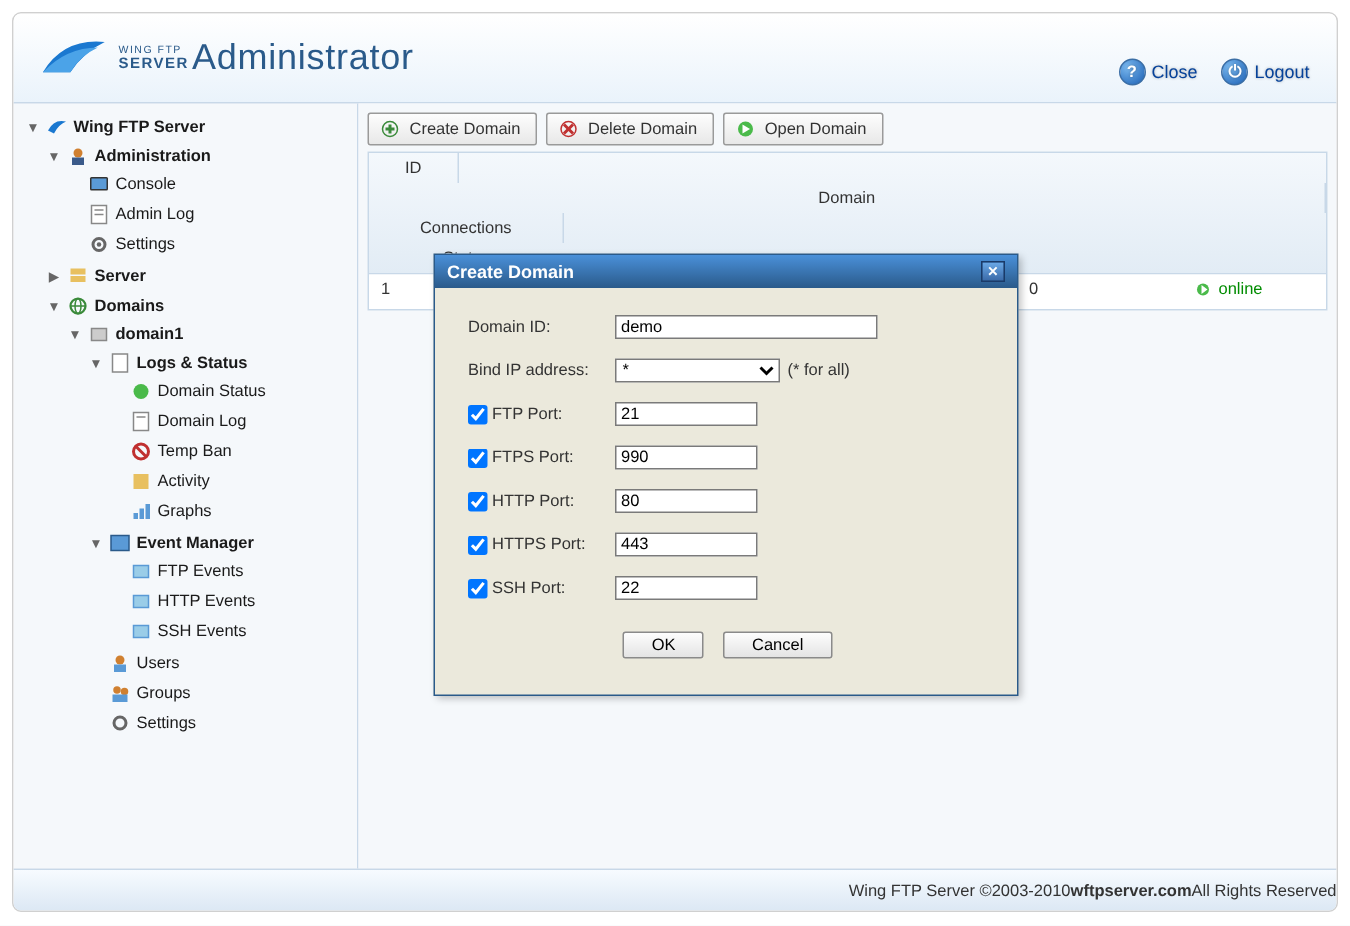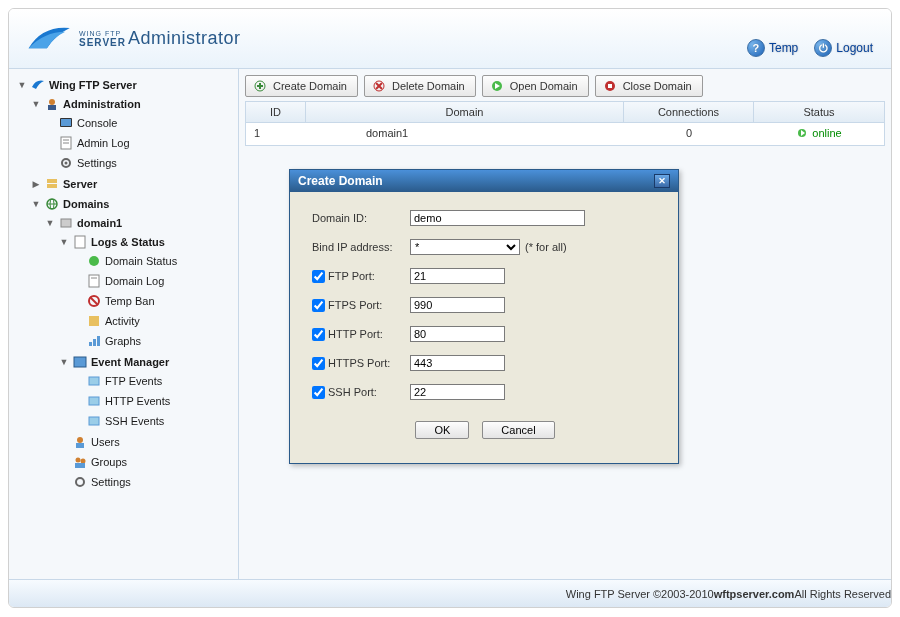--- a/index.html
+++ b/index.html
@@ -32,21 +32,21 @@
 }
 .logo {
   display: flex;
   align-items: center;
 }
 .logo-icon {
   width: 55px;
   height: 40px;
 }
 .logo-text {
-  font-size: 18px;
+  font-size: 24px;
   color: #2a5a8a;
   font-family: Arial, sans-serif;
   letter-spacing: 0.5px;
   margin-left: 2px;
 }
 .header-right {
   position: absolute;
   right: 18px;
   top: 30px;
   display: flex;
@@ -136,20 +136,21 @@
   display:inline-flex;align-items:center;justify-content:center;
 }
 .grid {
   border: 1px solid #c8d8e8;
   background: #fff;
 }
 .grid-head {
   display: flex;
   background: linear-gradient(to bottom, #f4f8fc, #e2ecf5);
   border-bottom: 1px solid #c8d8e8;
+  flex-direction: column;
 }
 .grid-head > div {
   padding: 4px 8px;
   text-align: center;
   color: #333;
   border-right: 1px solid #c8d8e8;
 }
 .grid-head > div:last-child { border-right: none; }
 .grid-row {
   display: flex;
@@ -264,21 +265,21 @@
       </svg>
       <div>
         <div style="font-size:7px;color:#2a5a8a;letter-spacing:1px;">WING FTP</div>
         <div style="font-size:10px;color:#2a5a8a;font-weight:bold;letter-spacing:1px;">SERVER</div>
       </div>
       <span class="logo-text">Administrator</span>
     </div>
     <div class="header-right">
       <a class="header-link">
         <span class="header-link-badge">?</span>
-        <span class="lbl">Temp</span>
+        <span class="lbl">Close</span>
       </a>
       <a class="header-link">
         <span class="header-link-badge">⏻</span>
         <span class="lbl">Logout</span>
       </a>
     </div>
   </div>
 
   <div class="content">
     <div class="sidebar">
@@ -570,29 +571,20 @@
         </button>
         <button class="tbtn">
           <span class="bicon">
               <svg width="16" height="16">
                 <circle cx="8" cy="8" r="5" fill="#4aba4a"></circle>
                 <polygon points="6,5 6,11 11,8" fill="#fff"></polygon>
               </svg>
             </span>
           <span>Open Domain</span>
         </button>
-        <button class="tbtn">
-          <span class="bicon">
-              <svg width="16" height="16">
-                <circle cx="8" cy="8" r="5" fill="#c03030"></circle>
-                <rect x="6" y="6" width="4" height="4" fill="#fff"></rect>
-              </svg>
-            </span>
-          <span>Close Domain</span>
-        </button>
       </div>
 
       <div class="grid">
         <div class="grid-head">
           <div class="col-id">ID</div>
           <div class="col-domain">Domain</div>
           <div class="col-conn">Connections</div>
           <div class="col-status">Status</div>
         </div>
         <div class="grid-row">

